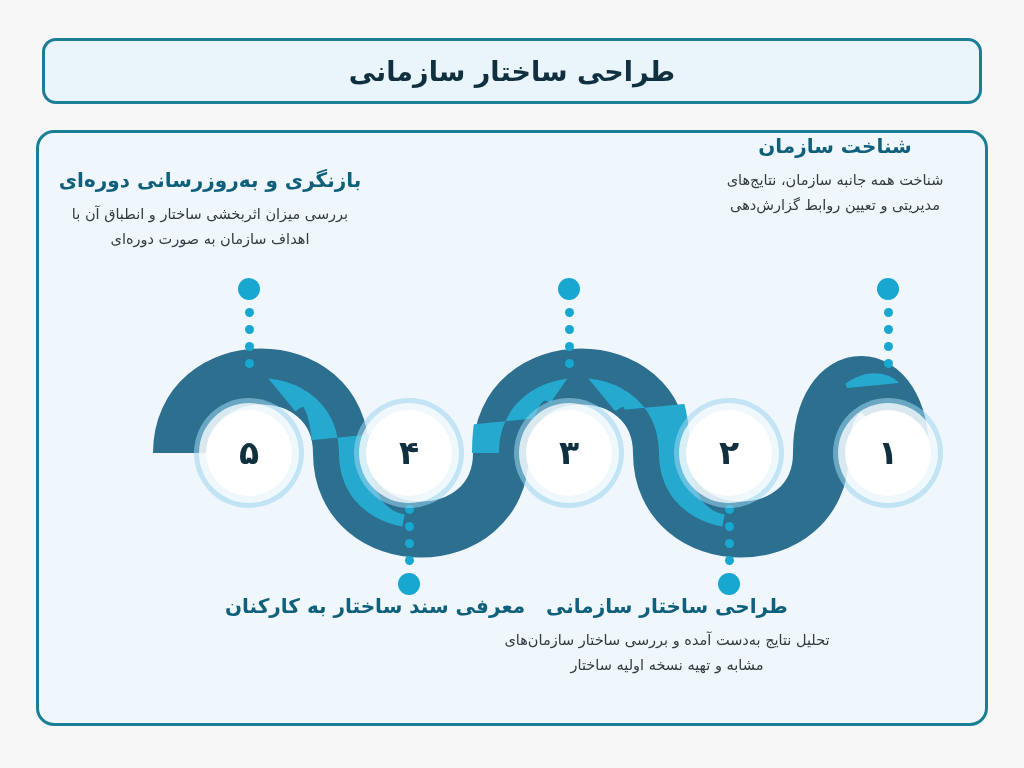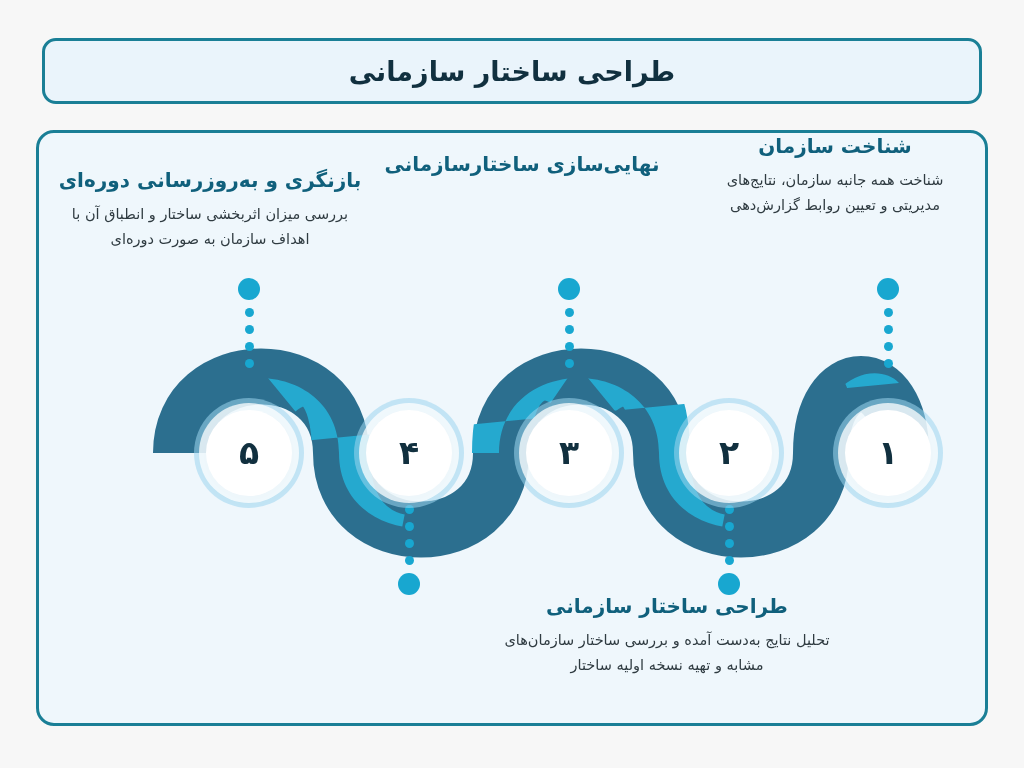--- a/index.html
+++ b/index.html
@@ -223,36 +223,36 @@
     <div class="connector" style="right:411px; top:145px;">
       <div class="big-dot"></div>
       <div class="dot-line" style="margin-top:8px;">
         <i></i>
           <i></i>
           <i></i>
           <i></i>
       </div>
     </div>
     <div class="label-block" style="right:318px; top:18px; width:290px;">
-      <div class="label-title">نهایی‌سازی ساختارسازمانی</div>
     </div>
 
     <div class="step-node" style="right:533px; top:277px;">
       <span class="num">۴</span>
     </div>
     <div class="connector" style="right:571px; top:372px;">
       <div class="dot-line">
         <i></i>
           <i></i>
           <i></i>
           <i></i>
       </div>
       <div class="big-dot" style="margin-top:8px;"></div>
     </div>
     <div class="label-block" style="right:440px; top:460px; width:340px;">
+      <div class="label-title">معرفی سند ساختار  به کارکنان</div>
     </div>
 
     <div class="step-node" style="right:693px; top:277px;">
       <span class="num">۵</span>
     </div>
     <div class="connector" style="right:731px; top:145px;">
       <div class="big-dot"></div>
       <div class="dot-line" style="margin-top:8px;">
         <i></i>
           <i></i>

